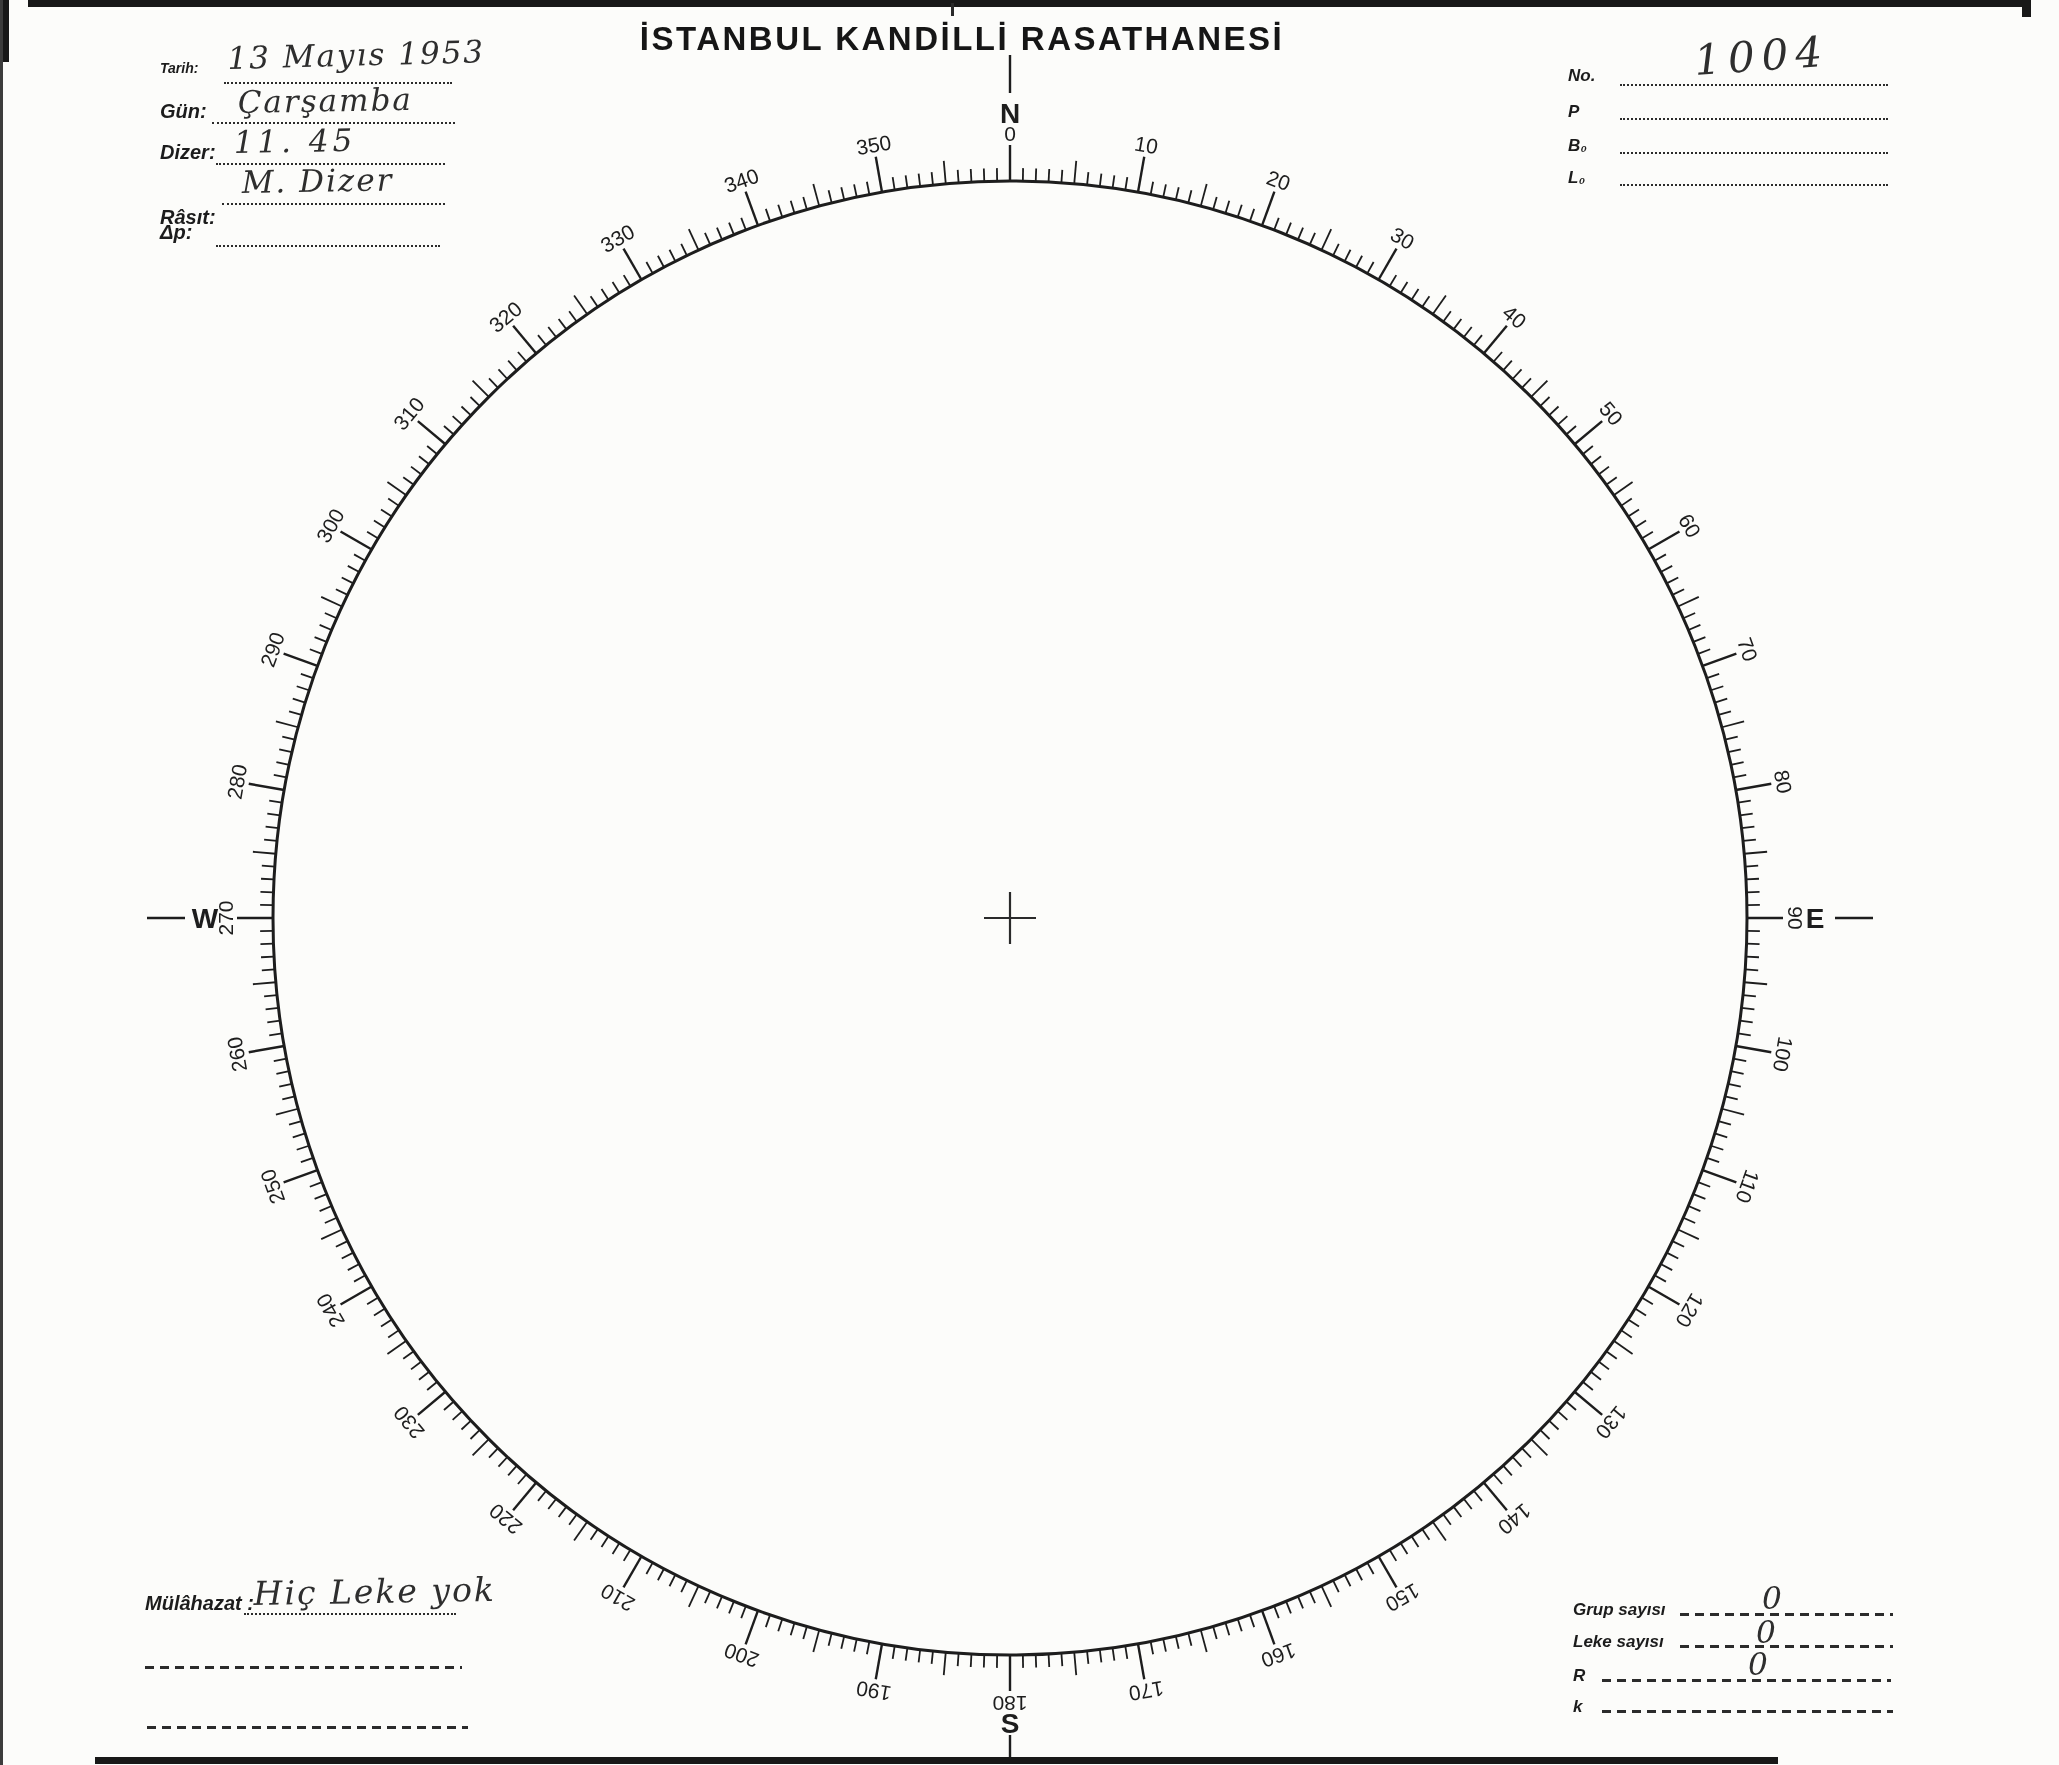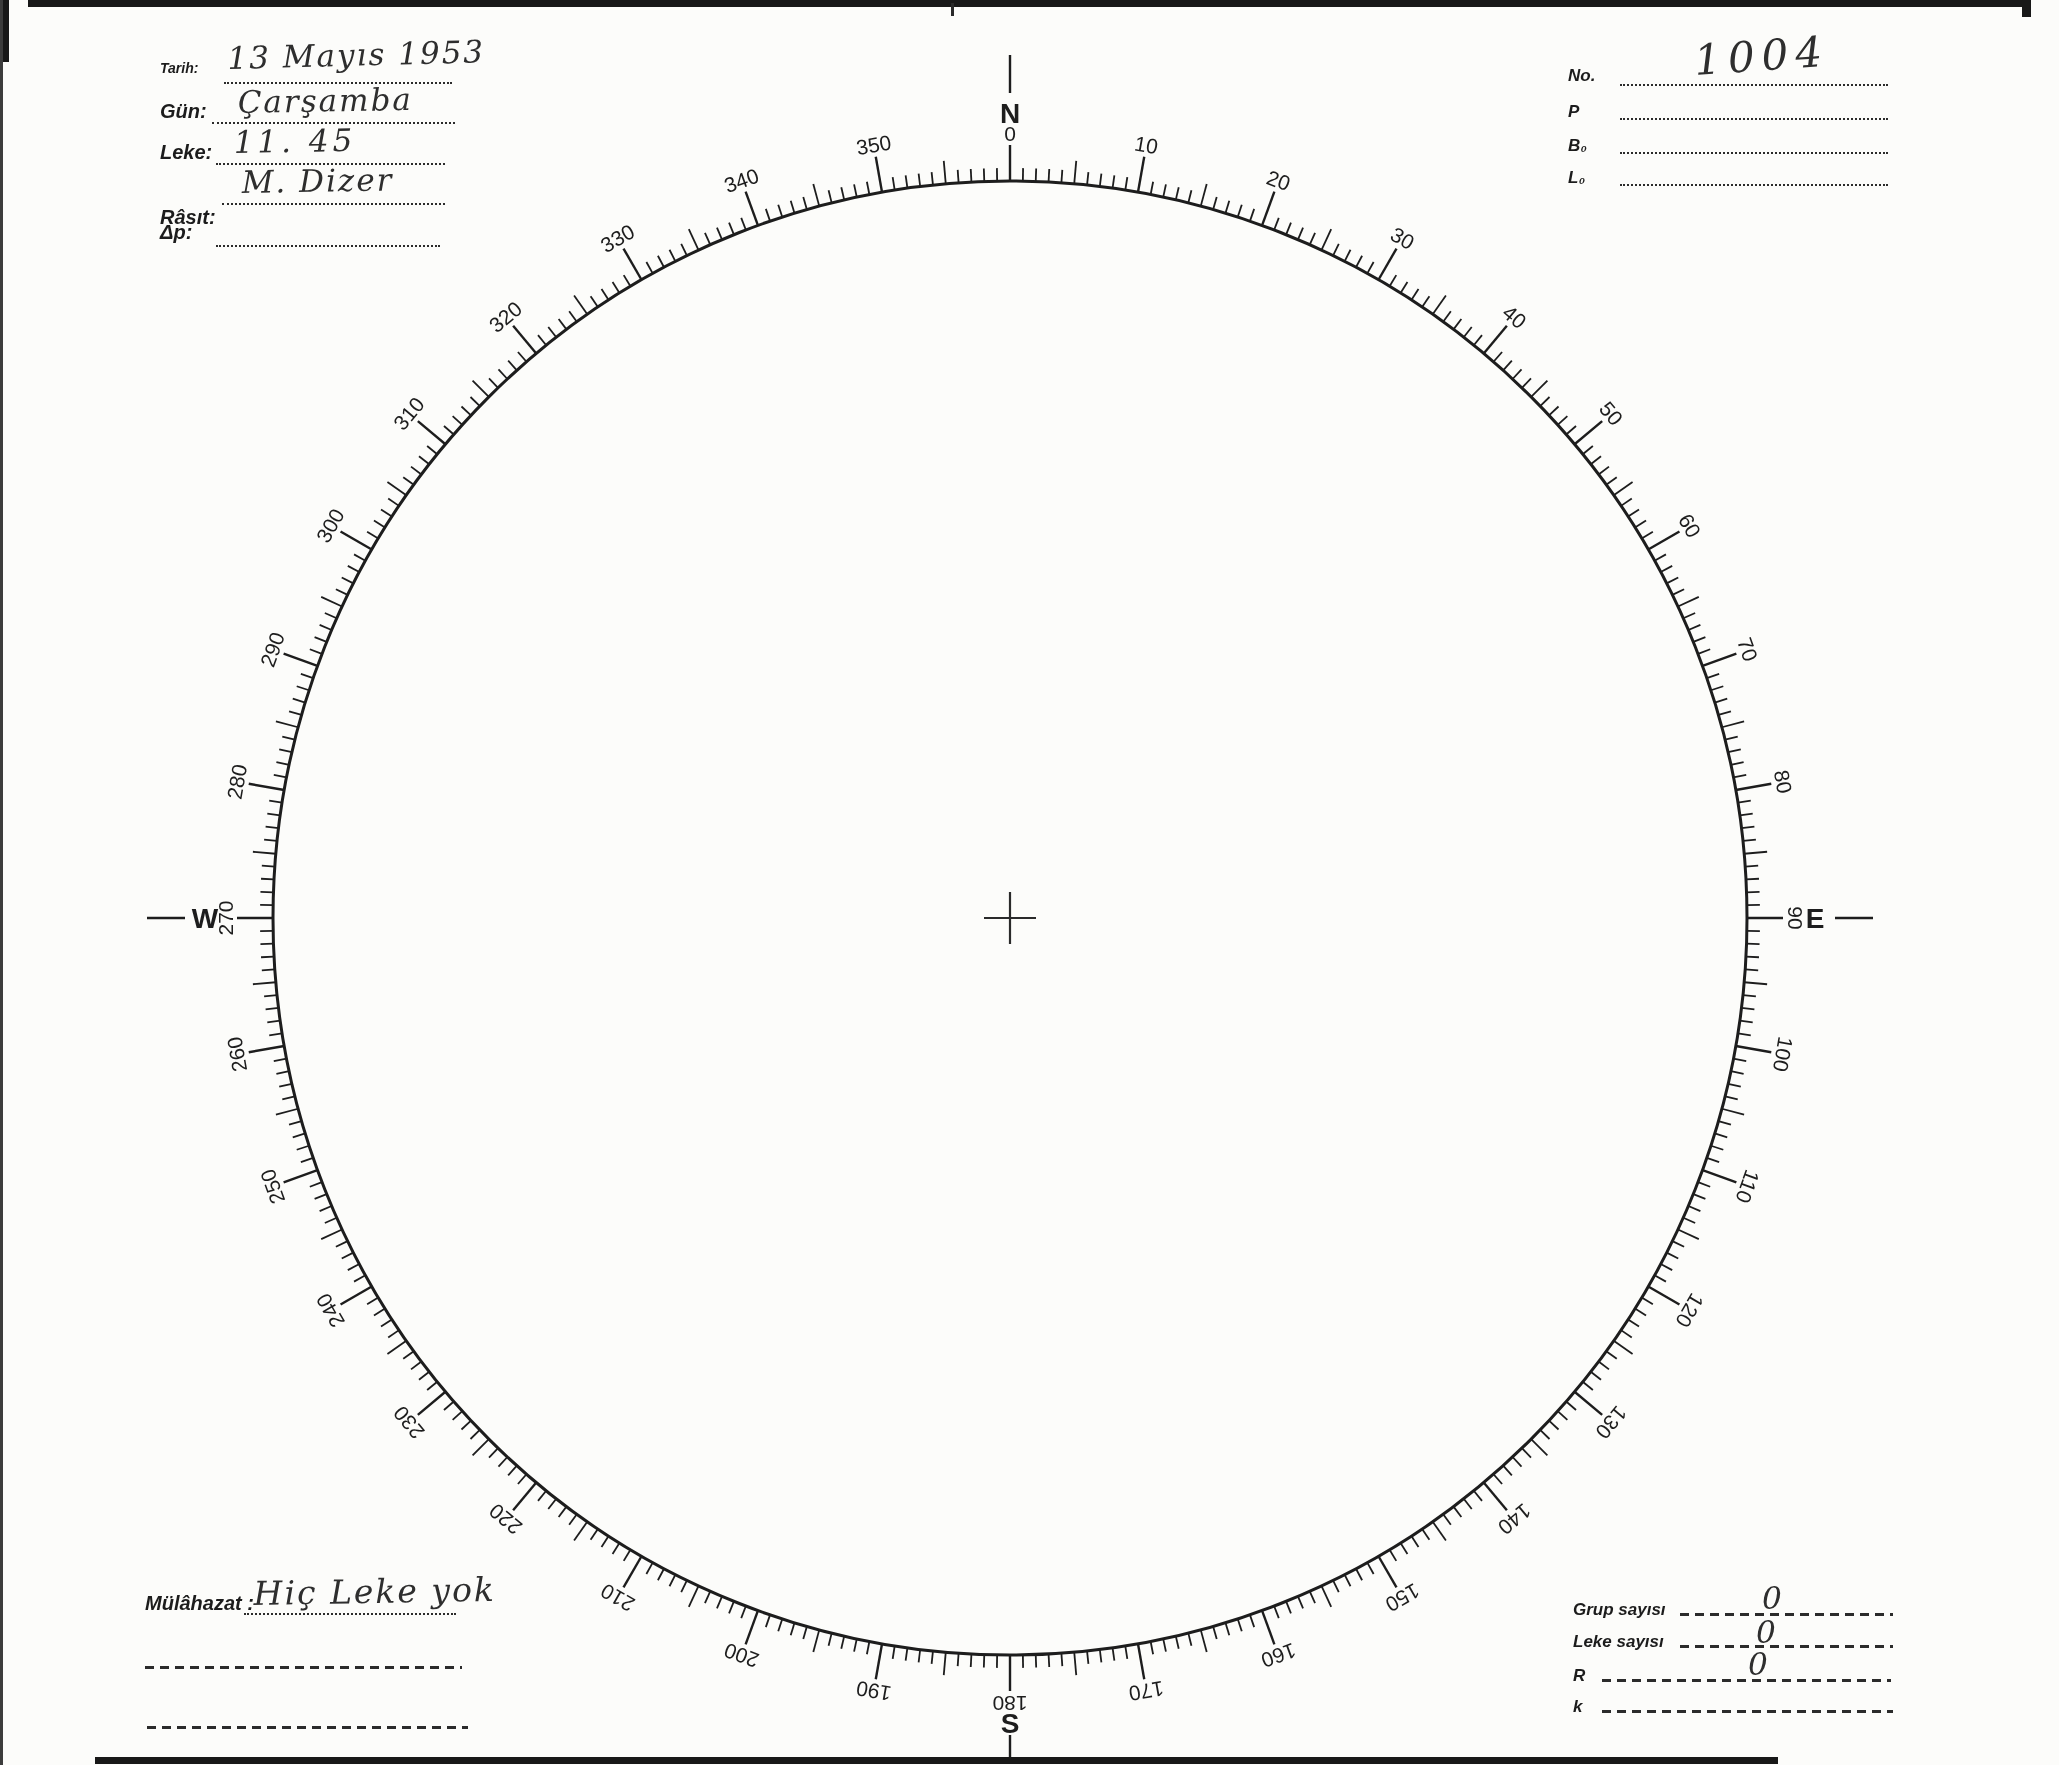--- a/index.html
+++ b/index.html
@@ -35,20 +35,21 @@
 
 <div class="page" id="page">
 
   <div class="artifact" style="left:28px;top:0;width:2003px;height:7px;"></div>
   <div class="artifact" style="left:2022px;top:0;width:9px;height:17px;"></div>
   <div class="artifact" style="left:0;top:0;width:9px;height:62px;"></div>
   <div class="artifact" style="left:0;top:0;width:3px;height:1765px;background:#3c3c3c;"></div>
   <div class="artifact" style="left:951px;top:3px;width:3px;height:13px;background:#2a2a2a;"></div>
   <div class="artifact" style="left:95px;top:1757px;width:1683px;height:7px;"></div>
 
+  <h1 class="title">İSTANBUL KANDİLLİ RASATHANESİ</h1>
 
   <svg id="compass-svg" width="2059" height="1765" viewBox="0 0 2059 1765">
       <circle cx="1010" cy="918" r="737" fill="none" stroke="#1d1d1d" stroke-width="3"></circle>
       <line x1="1010" y1="181" x2="1010" y2="145" stroke="#1d1d1d" stroke-width="2.4"></line>
       <line x1="1022.8624235442779" y1="181.11224866973964" x2="1023.0893048279627" y2="168.1142286327065" stroke="#1d1d1d" stroke-width="1.8"></line>
       <line x1="1035.7209290697433" y1="181.44896048692647" x2="1036.1746225268757" y2="168.45687973567817" stroke="#1d1d1d" stroke-width="1.8"></line>
       <line x1="1048.5715997510497" y1="182.01003288587913" x2="1049.2519671822079" y2="169.02784893406965" stroke="#1d1d1d" stroke-width="1.8"></line>
       <line x1="1061.4105211494204" y1="182.79529495850954" x2="1062.317355308094" y2="169.82696230513181" stroke="#1d1d1d" stroke-width="1.8"></line>
       <line x1="1074.2337824050242" y1="183.80450750638352" x2="1076.2383644882202" y2="160.8920294502734" stroke="#1d1d1d" stroke-width="1.8"></line>
       <line x1="1087.0374774282607" y1="185.03736311358261" x2="1088.39634745074" y2="172.10857847379498" stroke="#1d1d1d" stroke-width="1.8"></line>
@@ -452,21 +453,21 @@
       <line x1="984" y1="918" x2="1036" y2="918" stroke="#2a2a2a" stroke-width="2.2"></line>
       <line x1="1010" y1="892" x2="1010" y2="944" stroke="#2a2a2a" stroke-width="2.2"></line>
     </svg>
 
 <span class="flabel" style="left: 160px; top: 60px; font-size: 14px;">Tarih:</span>
     <span class="dotline" style="left: 224px; top: 82px; width: 228px;"></span>
     <span class="hand" style="left: 228px; top: 40px; font-size: 31px; transform: rotate(-1.5deg); letter-spacing: 2px;">13 Mayıs 1953</span>
     <span class="flabel" style="left: 160px; top: 100px; font-size: 20px;">Gün:</span>
     <span class="dotline" style="left: 212px; top: 122px; width: 243px;"></span>
     <span class="hand" style="left: 238px; top: 84px; font-size: 31px; transform: rotate(-1deg); letter-spacing: 2px;">Çarşamba</span>
-    <span class="flabel" style="left: 160px; top: 141px; font-size: 20px;">Leke:</span>
+    <span class="flabel" style="left: 160px; top: 141px; font-size: 20px;">Dizer:</span>
     <span class="dotline" style="left: 216px; top: 163px; width: 229px;"></span>
     <span class="hand" style="left: 234px; top: 124px; font-size: 31px; transform: rotate(-1deg); letter-spacing: 4px;">11. 45</span>
     <span class="flabel" style="left: 160px; top: 181px; font-size: 20px; margin-top: 25px;">Râsıt:</span>
     <span class="dotline" style="left: 222px; top: 203px; width: 223px;"></span>
     <span class="hand" style="left: 242px; top: 164px; font-size: 31px; transform: rotate(-1deg); letter-spacing: 2px;">M. Dizer</span>
     <span class="flabel" style="left: 160px; top: 221px; font-size: 20px; text-align: right;">Δp:</span>
     <span class="dotline" style="left: 216px; top: 245px; width: 224px;"></span>
     <span class="flabel" style="left: 1568px; top: 66px; font-size: 17px;">No.</span>
     <span class="dotline" style="left: 1620px; top: 84px; width: 268px;"></span>
     <span class="hand" style="left: 1696px; top: 36px; font-size: 42px; transform: rotate(-4deg); letter-spacing: 7px;">1004</span>

